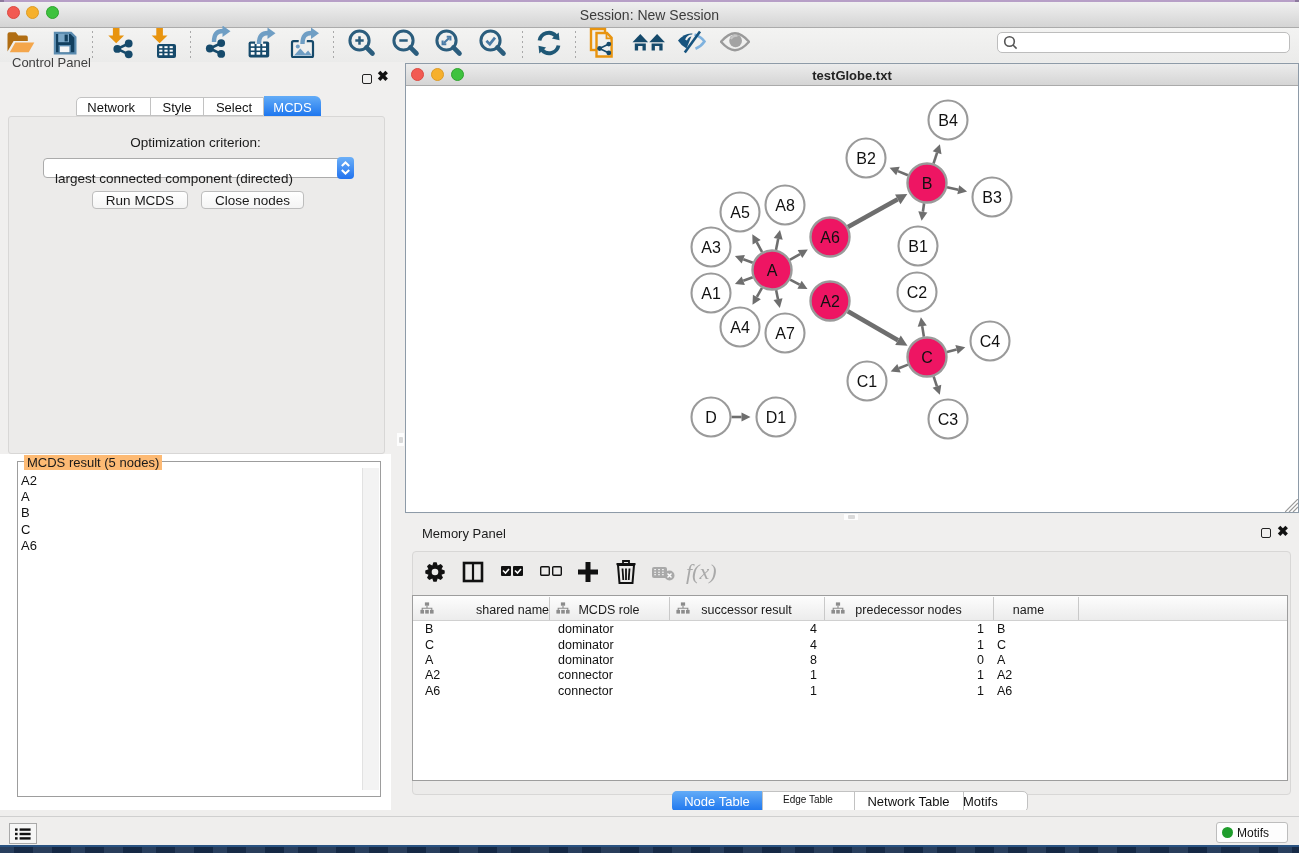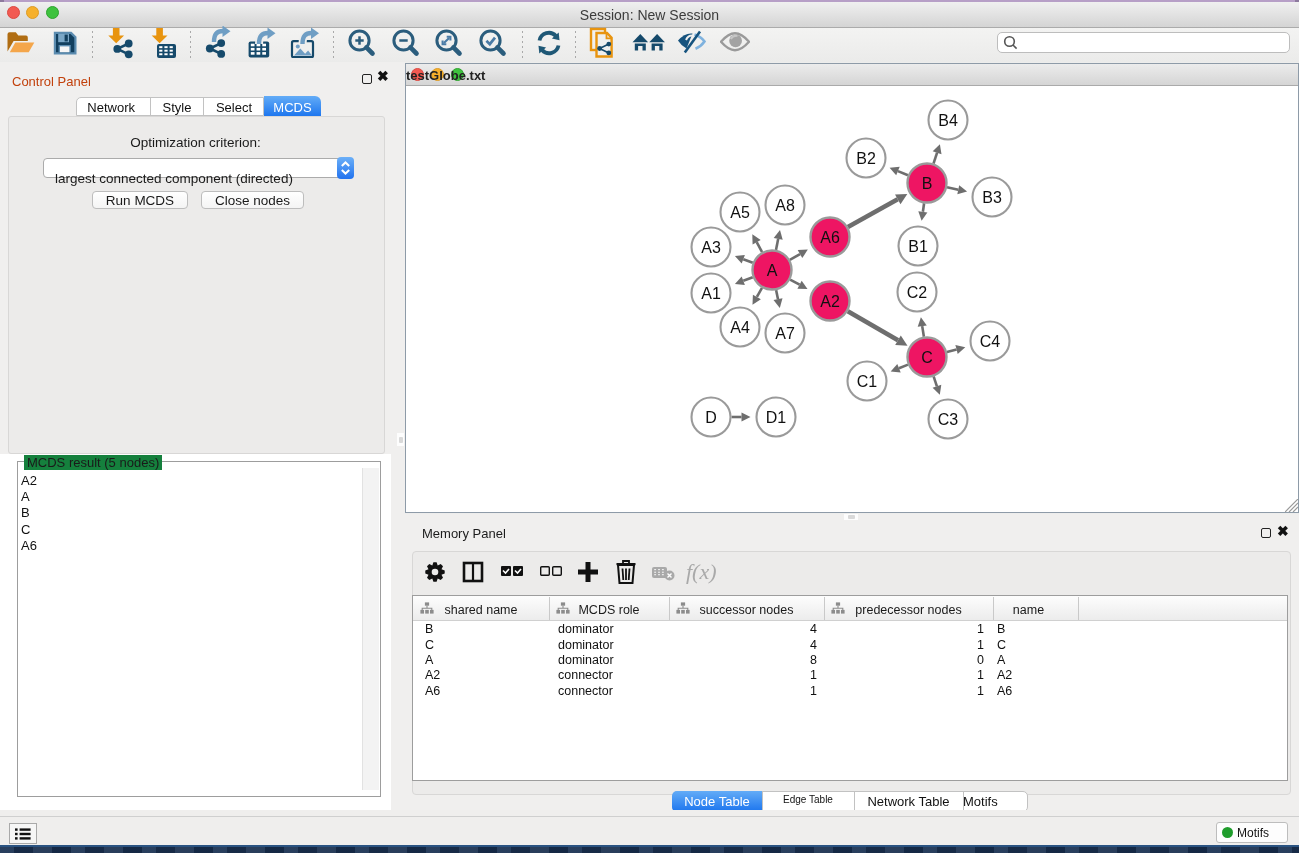--- a/index.html
+++ b/index.html
@@ -153,21 +153,21 @@
     <path d="M10.8 7 Q13 3.2 17.5 4" fill="none" stroke="#c6c6c6" stroke-width="2"></path>
   </svg>
 
 <div class="abs" style="left:997px;top:32px;width:293px;height:21px;background:#fff;border:1px solid #bdbdbd;border-radius:5px"></div>
 <svg style="left:1003px;top:35px" width="16" height="16" viewBox="0 0 16 16">
     <circle cx="6.5" cy="6.5" r="4.8" fill="none" stroke="#555" stroke-width="1.6"></circle>
     <line x1="10" y1="10" x2="13.6" y2="13.6" stroke="#555" stroke-width="1.6"></line>
   </svg>
 
 <div class="abs" style="left:0;top:62px;width:391px;height:754px;background:#f0efee"></div>
-<div class="abs" style="left:12px;top:74px;font-size:13px;color:#c2410c">Control Panel</div>
+<div class="abs" style="left:12px;top:55px;font-size:13px;color:#404040">Control Panel</div>
 <div class="abs" style="left:362px;top:74px;width:10px;height:10px;border:1.6px solid #222;border-radius:2px"></div>
 <div class="abs" style="left:377px;top:68px;font-size:14px;font-weight:bold;color:#111">✖</div>
 
 <div class="abs" style="left:76px;top:97px;width:188px;height:19px;background:#fff;border:1px solid #c2c2c2;border-radius:5px 0 0 0"></div>
 <div class="abs" style="left:150px;top:97px;width:1px;height:19px;background:#c2c2c2"></div>
 <div class="abs" style="left:203px;top:97px;width:1px;height:19px;background:#c2c2c2"></div>
 <div class="abs" style="left:264px;top:96px;width:57px;height:21px;background:linear-gradient(#63acf7,#1b74ee);border-radius:0 6px 0 0"></div>
 <div class="abs" style="left:60px;top:100px;width:75px;text-align:right;font-size:13px;color:#111">Network</div>
 <div class="abs" style="left:151px;top:100px;width:52px;text-align:center;font-size:13px;color:#111">Style</div>
 <div class="abs" style="left:204px;top:100px;width:60px;text-align:center;font-size:13px;color:#111">Select</div>
@@ -179,34 +179,34 @@
 <div class="abs" style="left:337px;top:157px;width:17px;height:22px;background:linear-gradient(#6cb0f8,#2172ef);border-radius:4px"></div>
 <svg style="left:339px;top:160px" width="13" height="16" viewBox="0 0 13 16">
     <path d="M2.8 6 L6.5 2.5 L10.2 6 M2.8 10 L6.5 13.5 L10.2 10" fill="none" stroke="#fff" stroke-width="2"></path>
   </svg>
 <div class="abs" style="left:55px;top:171px;font-size:13.5px;color:#1a1a1a">largest connected component (directed)</div>
 <div class="abs" style="left:92px;top:191px;width:96px;height:18px;background:linear-gradient(#fff,#f4f4f4);border:1px solid #bdbdbd;border-radius:4px;text-align:center;font-size:13.5px;color:#1a1a1a;line-height:17px">Run MCDS</div>
 <div class="abs" style="left:201px;top:191px;width:103px;height:18px;background:linear-gradient(#fff,#f4f4f4);border:1px solid #bdbdbd;border-radius:4px;text-align:center;font-size:13.5px;color:#1a1a1a;line-height:17px">Close nodes</div>
 
 <div class="abs" style="left:0;top:454px;width:391px;height:356px;background:#fff"></div>
 <div class="abs" style="left:17px;top:461px;width:364px;height:336px;border:1px solid #9d9d9d"></div>
-<div class="abs" style="left:24px;top:455px;background:#15803d;padding:0 3px;font-size:13px;color:#1a1a1a">MCDS result (5 nodes)</div>
+<div class="abs" style="left:24px;top:455px;background:#fdba74;padding:0 3px;font-size:13px;color:#1a1a1a">MCDS result (5 nodes)</div>
 <div class="abs" style="left:362px;top:468px;width:17px;height:322px;background:#f3f3f3;border-left:1px solid #e2e2e2"></div>
 <div class="abs" style="left:21px;top:473px;font-size:13px;color:#111;line-height:16.2px">A2<br>A<br>B<br>C<br>A6</div>
 
 <div class="abs" style="left:391px;top:62px;width:14px;height:754px;background:#f0efee"></div>
 <div class="abs" style="left:397px;top:433px;width:7px;height:13px;background:#fdfdfd"></div>
 <div class="abs" style="left:398.5px;top:436.5px;width:4px;height:6.5px;background:#d9d9d9;border-radius:1px"></div>
 
 <div class="abs" style="left:405px;top:63px;width:894px;height:450px;background:#fff;border:1px solid #8e9ba8"></div>
 <div class="abs" style="left:406px;top:64px;width:892px;height:22px;background:linear-gradient(#ececec,#d5d5d5);border-bottom:1px solid #aaa"></div>
 <div class="tl" style="left:411px;top:68px;background:#f25a52;border:1px solid #dc4a42"></div>
 <div class="tl" style="left:431px;top:68px;background:#f6b02c;border:1px solid #dd9b26"></div>
 <div class="tl" style="left:451px;top:68px;background:#3ec23e;border:1px solid #2fa32f"></div>
-<div class="abs" style="left:406px;top:68px;width:892px;text-align:left;font-size:13px;font-weight:bold;color:#222">testGlobe.txt</div>
+<div class="abs" style="left:406px;top:68px;width:892px;text-align:center;font-size:13px;font-weight:bold;color:#222">testGlobe.txt</div>
 <svg style="left:406px;top:87px" width="892px" height="425px" viewBox="0 0 892 425" font-family="Liberation Sans, sans-serif">
     <line x1="346.8" y1="190.2" x2="337.3" y2="193.8" stroke="#6e6e6e" stroke-width="2.6"></line>
     <polygon points="328.9,197.0 335.7,189.5 338.9,198.1" fill="#6e6e6e"></polygon>
     <line x1="346.8" y1="175.8" x2="337.3" y2="172.2" stroke="#6e6e6e" stroke-width="2.6"></line>
     <polygon points="328.9,169.0 338.9,167.9 335.7,176.5" fill="#6e6e6e"></polygon>
     <line x1="356.0" y1="200.9" x2="350.9" y2="209.9" stroke="#6e6e6e" stroke-width="2.6"></line>
     <polygon points="346.5,217.8 346.9,207.7 354.9,212.2" fill="#6e6e6e"></polygon>
     <line x1="356.1" y1="165.1" x2="350.7" y2="155.2" stroke="#6e6e6e" stroke-width="2.6"></line>
     <polygon points="346.3,147.3 354.7,153.0 346.6,157.4" fill="#6e6e6e"></polygon>
     <line x1="370.1" y1="203.1" x2="372.0" y2="212.2" stroke="#6e6e6e" stroke-width="2.6"></line>
@@ -342,39 +342,39 @@
 
 <div class="abs" style="left:412px;top:595px;width:876px;height:186px;background:#fff;border:1px solid #9d9d9d"></div>
 <div class="abs" style="left:413px;top:596px;width:874px;height:25px;background:linear-gradient(#fdfdfd,#ececec);border-bottom:1px solid #d0d0d0"></div>
 <svg style="left:420px;top:602px" width="14" height="12" viewBox="0 0 14 12">
     <rect x="4.9" y="0.4" width="4.2" height="3.3" fill="#8c8c8c"></rect>
     <rect x="0.4" y="7.9" width="3.6" height="3.7" fill="#8c8c8c"></rect>
     <rect x="5.2" y="7.9" width="3.6" height="3.7" fill="#8c8c8c"></rect>
     <rect x="10" y="7.9" width="3.6" height="3.7" fill="#8c8c8c"></rect>
     <path d="M7 3.7 v2.4 M2.2 8 v-1.7 h9.6 v1.7" stroke="#8c8c8c" stroke-width="1.1" fill="none"></path>
   </svg>
-<div class="abs" style="left:413px;top:603px;width:136px;text-align:center;font-size:12.5px;color:#1a1a1a">shared name</div>
+<div class="abs" style="left:413px;top:603px;width:136px;text-align:right;font-size:12.5px;color:#1a1a1a">shared name</div>
 <div class="abs" style="left:549px;top:597px;width:1px;height:23px;background:#c9c9c9"></div>
 <svg style="left:556px;top:602px" width="14" height="12" viewBox="0 0 14 12">
     <rect x="4.9" y="0.4" width="4.2" height="3.3" fill="#8c8c8c"></rect>
     <rect x="0.4" y="7.9" width="3.6" height="3.7" fill="#8c8c8c"></rect>
     <rect x="5.2" y="7.9" width="3.6" height="3.7" fill="#8c8c8c"></rect>
     <rect x="10" y="7.9" width="3.6" height="3.7" fill="#8c8c8c"></rect>
     <path d="M7 3.7 v2.4 M2.2 8 v-1.7 h9.6 v1.7" stroke="#8c8c8c" stroke-width="1.1" fill="none"></path>
   </svg>
 <div class="abs" style="left:549px;top:603px;width:120px;text-align:center;font-size:12.5px;color:#1a1a1a">MCDS role</div>
 <div class="abs" style="left:669px;top:597px;width:1px;height:23px;background:#c9c9c9"></div>
 <svg style="left:676px;top:602px" width="14" height="12" viewBox="0 0 14 12">
     <rect x="4.9" y="0.4" width="4.2" height="3.3" fill="#8c8c8c"></rect>
     <rect x="0.4" y="7.9" width="3.6" height="3.7" fill="#8c8c8c"></rect>
     <rect x="5.2" y="7.9" width="3.6" height="3.7" fill="#8c8c8c"></rect>
     <rect x="10" y="7.9" width="3.6" height="3.7" fill="#8c8c8c"></rect>
     <path d="M7 3.7 v2.4 M2.2 8 v-1.7 h9.6 v1.7" stroke="#8c8c8c" stroke-width="1.1" fill="none"></path>
   </svg>
-<div class="abs" style="left:669px;top:603px;width:155px;text-align:center;font-size:12.5px;color:#1a1a1a">successor nodes</div>
+<div class="abs" style="left:669px;top:603px;width:155px;text-align:center;font-size:12.5px;color:#1a1a1a">successor result</div>
 <div class="abs" style="left:824px;top:597px;width:1px;height:23px;background:#c9c9c9"></div>
 <svg style="left:831px;top:602px" width="14" height="12" viewBox="0 0 14 12">
     <rect x="4.9" y="0.4" width="4.2" height="3.3" fill="#8c8c8c"></rect>
     <rect x="0.4" y="7.9" width="3.6" height="3.7" fill="#8c8c8c"></rect>
     <rect x="5.2" y="7.9" width="3.6" height="3.7" fill="#8c8c8c"></rect>
     <rect x="10" y="7.9" width="3.6" height="3.7" fill="#8c8c8c"></rect>
     <path d="M7 3.7 v2.4 M2.2 8 v-1.7 h9.6 v1.7" stroke="#8c8c8c" stroke-width="1.1" fill="none"></path>
   </svg>
 <div class="abs" style="left:824px;top:603px;width:169px;text-align:center;font-size:12.5px;color:#1a1a1a">predecessor nodes</div>
 <div class="abs" style="left:993px;top:597px;width:1px;height:23px;background:#c9c9c9"></div>

